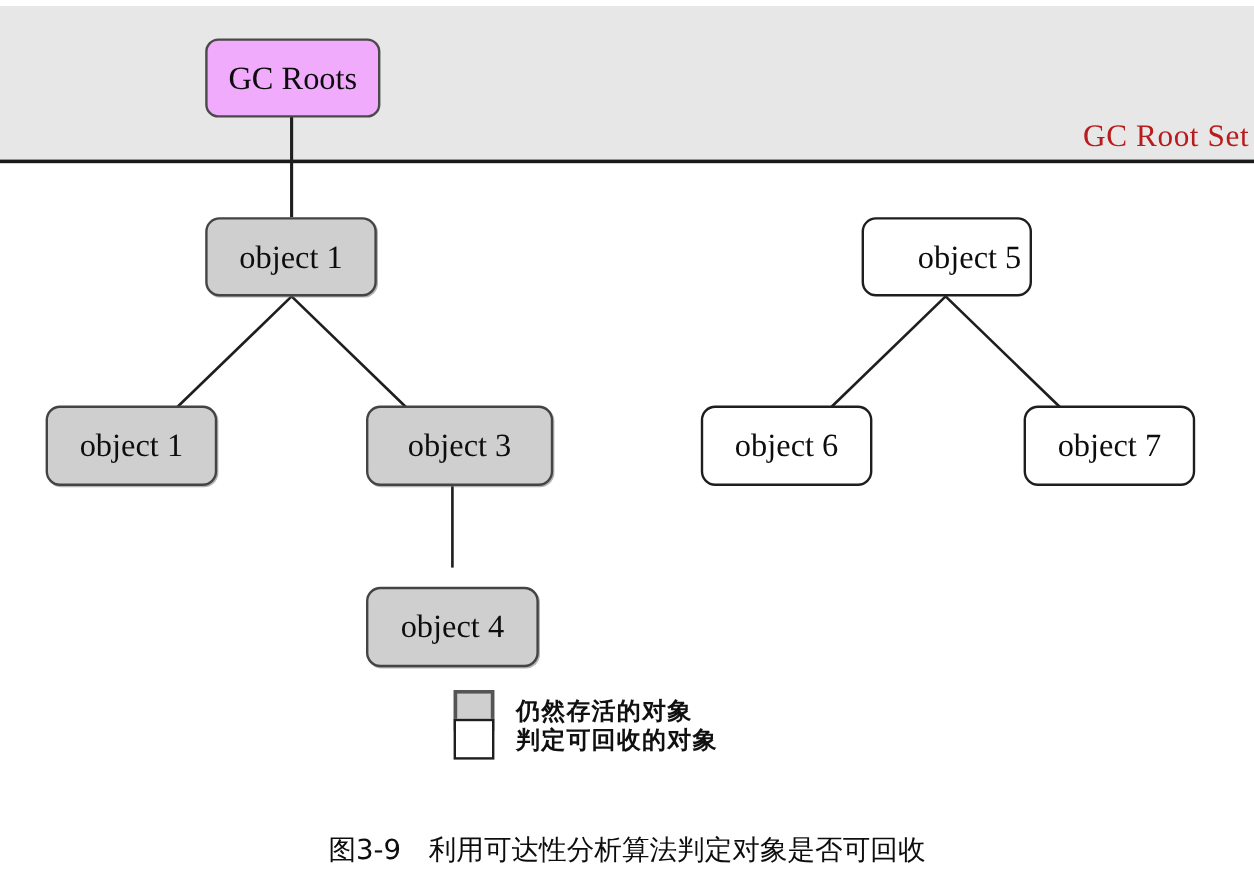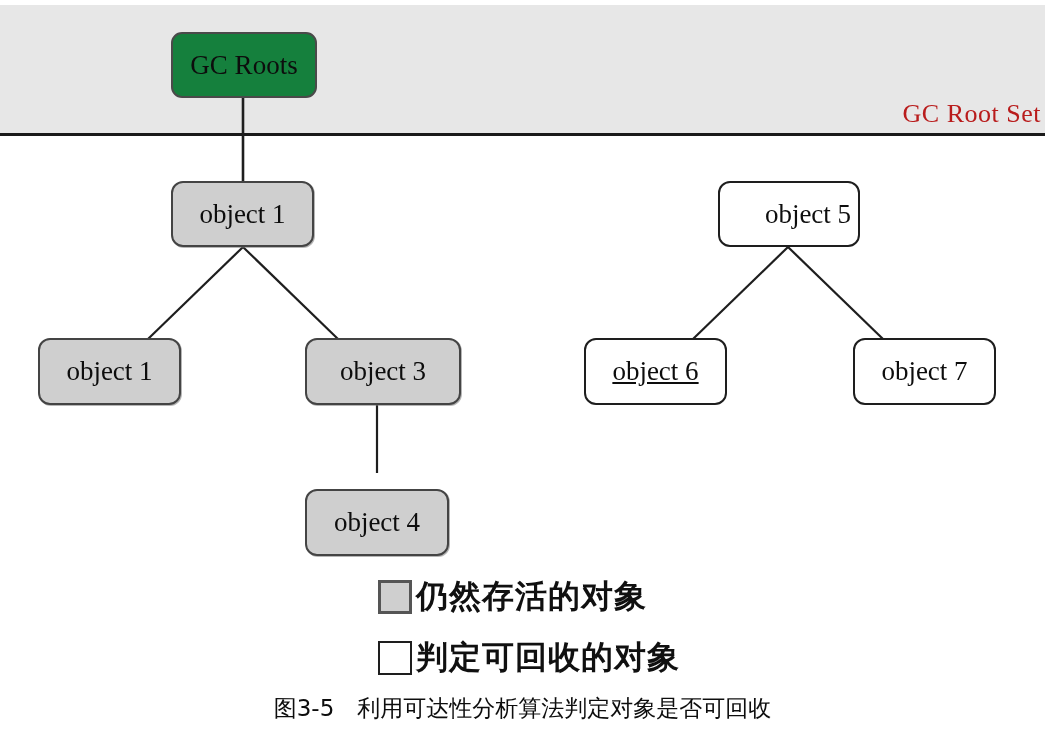--- a/index.html
+++ b/index.html
@@ -77,21 +77,21 @@
     background: #cfcfcf;
     border: 2.5px solid #444444;
     box-shadow: 1px 1px 0 rgba(120,120,120,0.55);
     text-align: center;
   }
   .node.garbage {
     background: #ffffff;
     border: 2px solid #1e1e1e;
   }
   .node.root {
-    background: #15803d;
+    background: #f0abfc;
     border: 2.5px solid #4a4a4a;
     border-radius: 11px;
     font-size: 27px;
   }
 
   
   .legend-row {
     position: absolute;
     display: flex;
     align-items: center;
@@ -104,22 +104,22 @@
   }
   .swatch.alive {
     background: #cfcfcf;
     border: 3px solid #555555;
   }
   .swatch.garbage {
     background: #ffffff;
     border: 2.5px solid #1e1e1e;
   }
   .legend-text {
-    margin-left: 4px;
-    font-size: 32px;
+    margin-left: 18px;
+    font-size: 20px;
     color: #101010;
     font-family: "DejaVu Sans", "Liberation Sans", sans-serif;
     font-weight: bold;
     letter-spacing: 1px;
     white-space: nowrap;
   }
 
   
   .caption {
     position: absolute;
@@ -174,33 +174,33 @@
   </div>
 
   <div class="node alive" style="left:305px; top:473px; width:144px; height:67px;margin-top:16px;">
     <span>object 4</span>
   </div>
 
   <div class="node garbage" style="left:718px; top:181px; width:142px; height:66px;padding-left:38px;">
     <span>object 5</span>
   </div>
 
-  <div class="node garbage" style="left:584px; top:338px; width:143px; height:67px;text-decoration:underline;">
+  <div class="node garbage" style="left:584px; top:338px; width:143px; height:67px;">
     <span>object 6</span>
   </div>
 
   <div class="node garbage" style="left:853px; top:338px; width:143px; height:67px;">
     <span>object 7</span>
   </div>
 
   <div class="legend-row" style="left:378px; top:575px;">
     <span class="swatch alive"></span>
     <span class="legend-text">仍然存活的对象</span>
   </div>
 
-  <div class="legend-row" style="left:378px; top:636px;">
+  <div class="legend-row" style="left:378px; top:599px;">
     <span class="swatch garbage"></span>
     <span class="legend-text">判定可回收的对象</span>
   </div>
 
-  <div class="caption">图3-5　利用可达性分析算法判定对象是否可回收</div>
+  <div class="caption">图3-9　利用可达性分析算法判定对象是否可回收</div>
 
 </div>
 
 </body></html>

